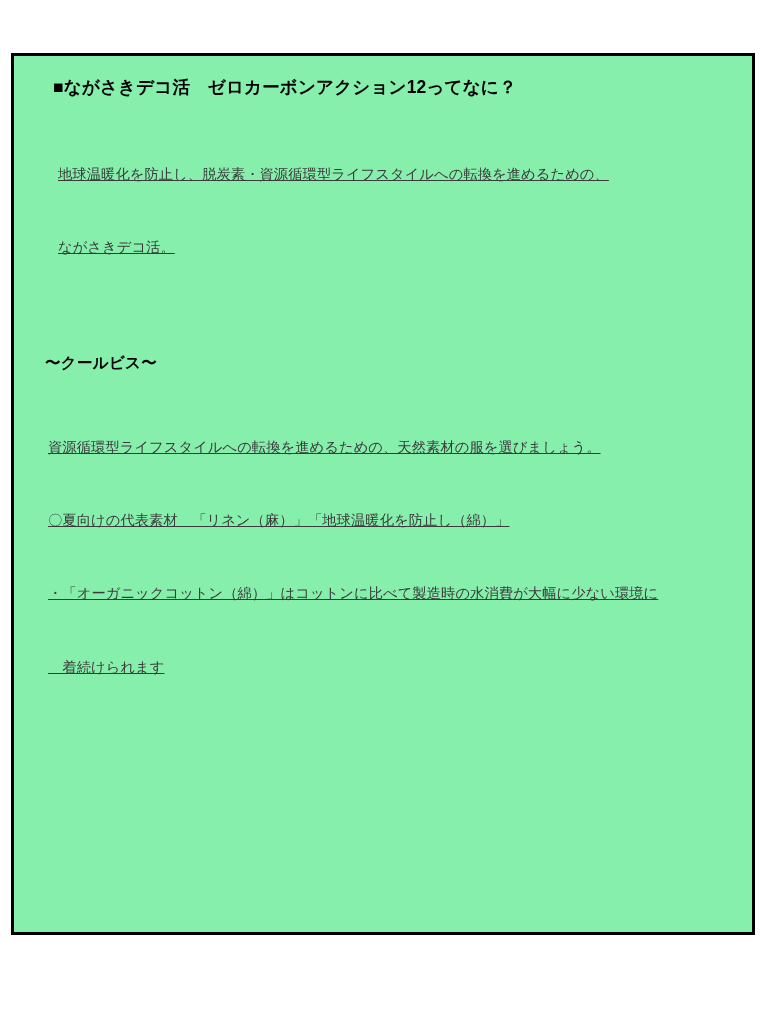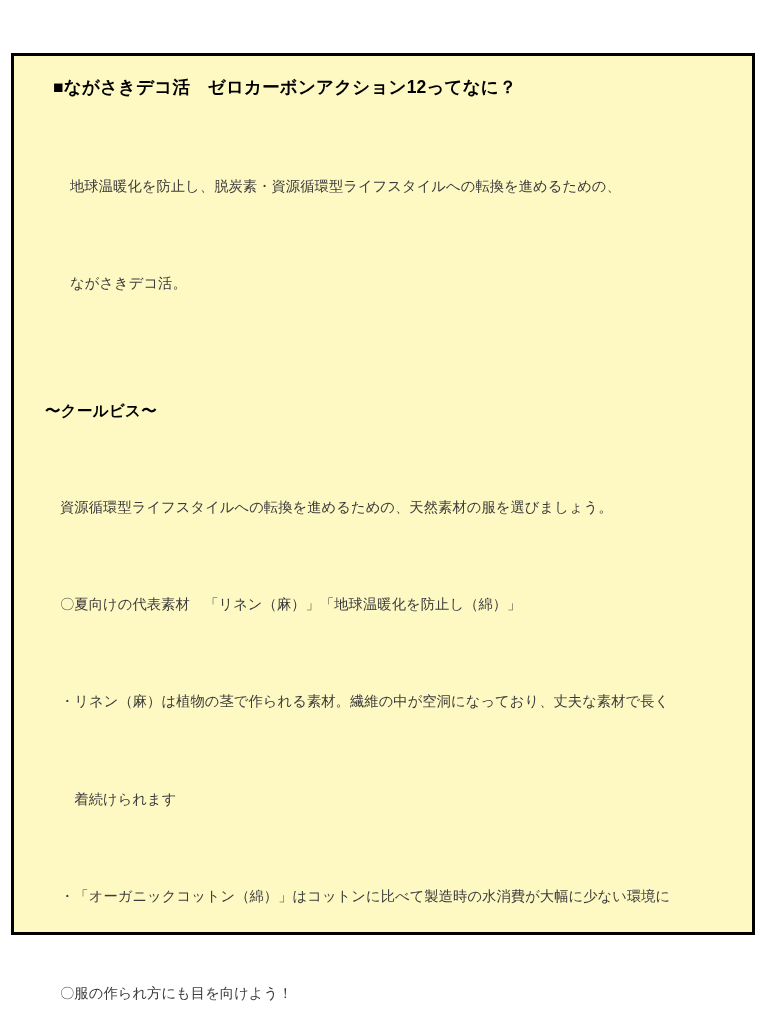--- a/index.html
+++ b/index.html
@@ -23,21 +23,21 @@
 
   
   #frame {
     position: absolute;
     left: 11px;
     top: 53px;
     width: 744px;
     height: 882px;
     border: 3px solid #000000;
     box-sizing: border-box;
-    background: #fef9c3;
+    background: #86efac;
   }
 
   #frame-inner {
     position: absolute;
     left: 0;
     top: 0;
     right: 0;
     bottom: 0;
     padding: 14px 18px 0 27px;
     box-sizing: border-box;
@@ -66,21 +66,21 @@
 
   
   .body-text {
     font-size: 14.3px;
     color: #3b3b3b;
     line-height: 1.52;
     letter-spacing: 0.05px;
     white-space: pre-wrap;
   }
 
-  .para { margin: 16px; }
+  .para { margin: 4px; text-decoration: underline; }
 
   
   .gap-intro   { height: 18px; }
   .gap-a       { height: 46px; }
   .gap-b       { height: 17px; }
 
   .intro-block { margin-left: 13px; }
   .cool-block  { margin-left: 3px; }
 </style>
 </head>
@@ -102,23 +102,21 @@
 
       <div class="gap-a"></div>
 
       <div class="section-heading indent-1">〜クールビス〜</div>
 
       <div class="gap-b"></div>
 
       <div class="body-text cool-block">
         <div class="para">資源循環型ライフスタイルへの転換を進めるための、天然素材の服を選びましょう。</div>
         <div class="para">〇夏向けの代表素材　「リネン（麻）」「地球温暖化を防止し（綿）」</div>
-        <div class="para">・リネン（麻）は植物の茎で作られる素材。繊維の中が空洞になっており、丈夫な素材で長く</div>
+        <div class="para">・「オーガニックコットン（綿）」はコットンに比べて製造時の水消費が大幅に少ない環境に</div>
         <div class="para">　着続けられます</div>
-        <div class="para">・「オーガニックコットン（綿）」はコットンに比べて製造時の水消費が大幅に少ない環境に</div>
-        <div class="para">〇服の作られ方にも目を向けよう！</div>
         
       </div>
 
     </div>
   </div>
 
 </div>
 
 </body></html>

